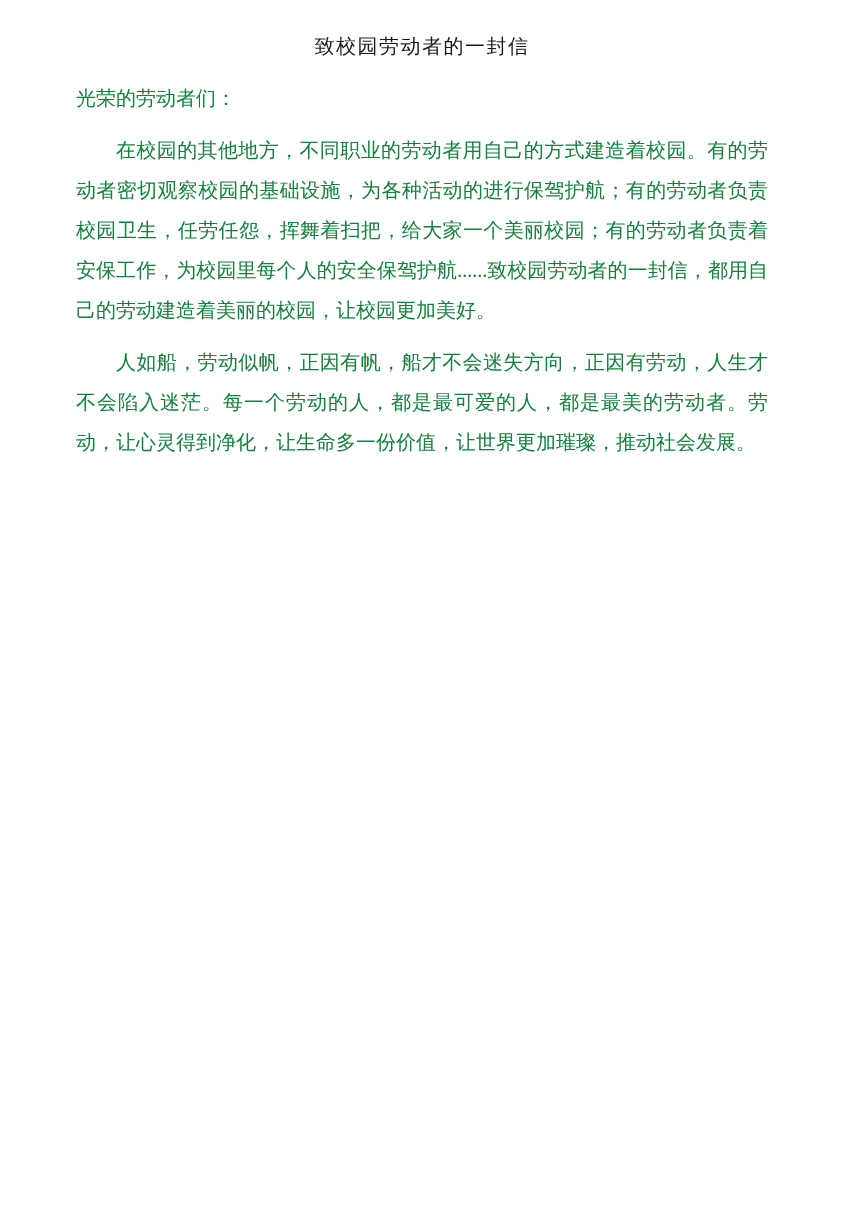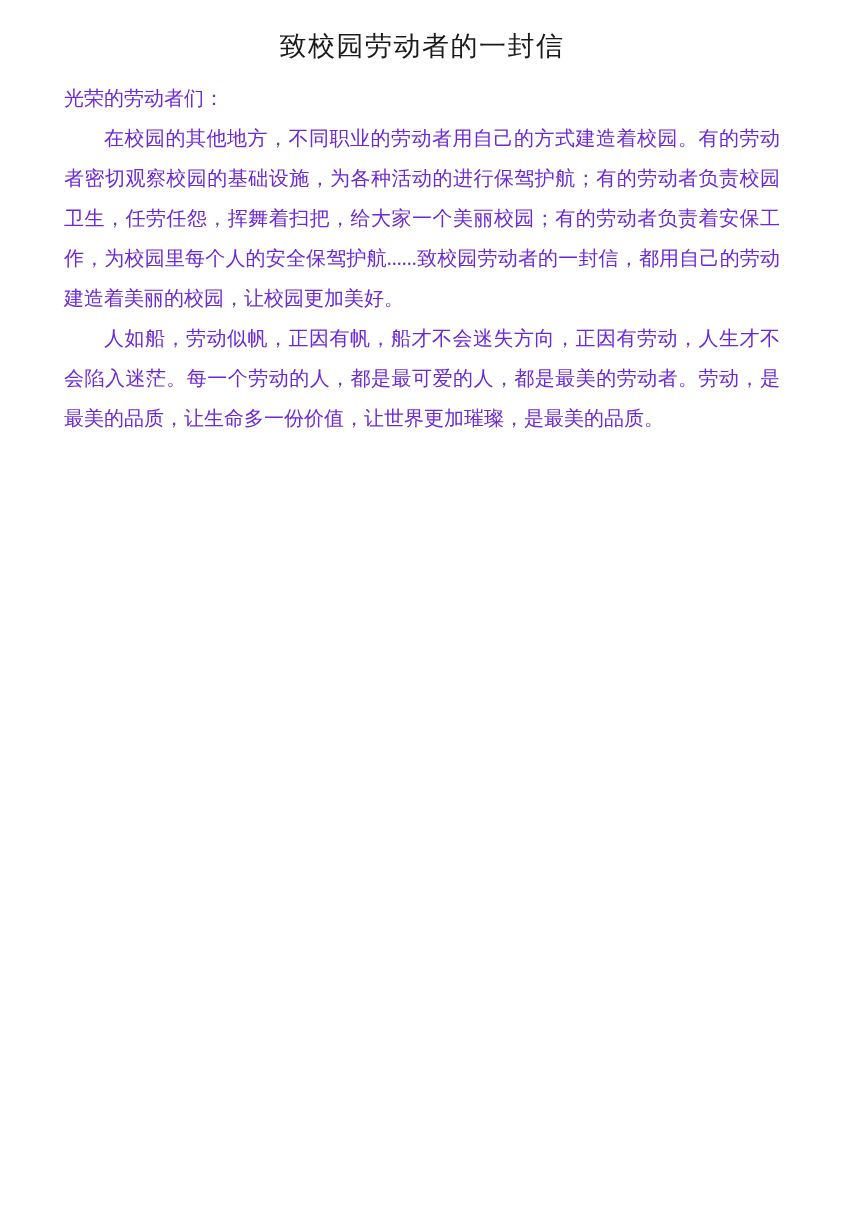--- a/index.html
+++ b/index.html
@@ -16,38 +16,38 @@
   }
   .page {
     box-sizing: border-box;
     width: 843px;
     height: 1217px;
     padding: 26px 63px 0 64px;
     background: #ffffff;
   }
   .letter-title {
     margin: 0;
-    font-size: 27px;
+    font-size: 20px;
     font-weight: normal;
     line-height: 40px;
     text-align: center;
     letter-spacing: 1.5px;
     color: #1a1a1a;
   }
   .body-text {
     margin-top: 12px;
   }
   .body-text p {
-    margin: 0;
+    margin: 12px;
     font-size: 20px;
     line-height: 40px;
     text-align: justify;
     text-justify: inter-ideograph;
     word-break: break-all;
-    color: #6d28d9;
+    color: #15803d;
     font-family: Liberation Serif, serif;
   }
   .indent {
     text-indent: 2em;
   }
 </style>
 </head>
 <body>
 
 <div class="page">
@@ -55,15 +55,15 @@
 
   <div class="body-text">
     <p>光荣的劳动者们：</p>
 
 
 
 
 
     <p class="indent">在校园的其他地方，不同职业的劳动者用自己的方式建造着校园。有的劳动者密切观察校园的基础设施，为各种活动的进行保驾护航；有的劳动者负责校园卫生，任劳任怨，挥舞着扫把，给大家一个美丽校园；有的劳动者负责着安保工作，为校园里每个人的安全保驾护航......致校园劳动者的一封信，都用自己的劳动建造着美丽的校园，让校园更加美好。</p>
 
-    <p class="indent">人如船，劳动似帆，正因有帆，船才不会迷失方向，正因有劳动，人生才不会陷入迷茫。每一个劳动的人，都是最可爱的人，都是最美的劳动者。劳动，是最美的品质，让生命多一份价值，让世界更加璀璨，是最美的品质。</p>
+    <p class="indent">人如船，劳动似帆，正因有帆，船才不会迷失方向，正因有劳动，人生才不会陷入迷茫。每一个劳动的人，都是最可爱的人，都是最美的劳动者。劳动，让心灵得到净化，让生命多一份价值，让世界更加璀璨，推动社会发展。</p>
   </div>
 </div>
 
 </body></html>

